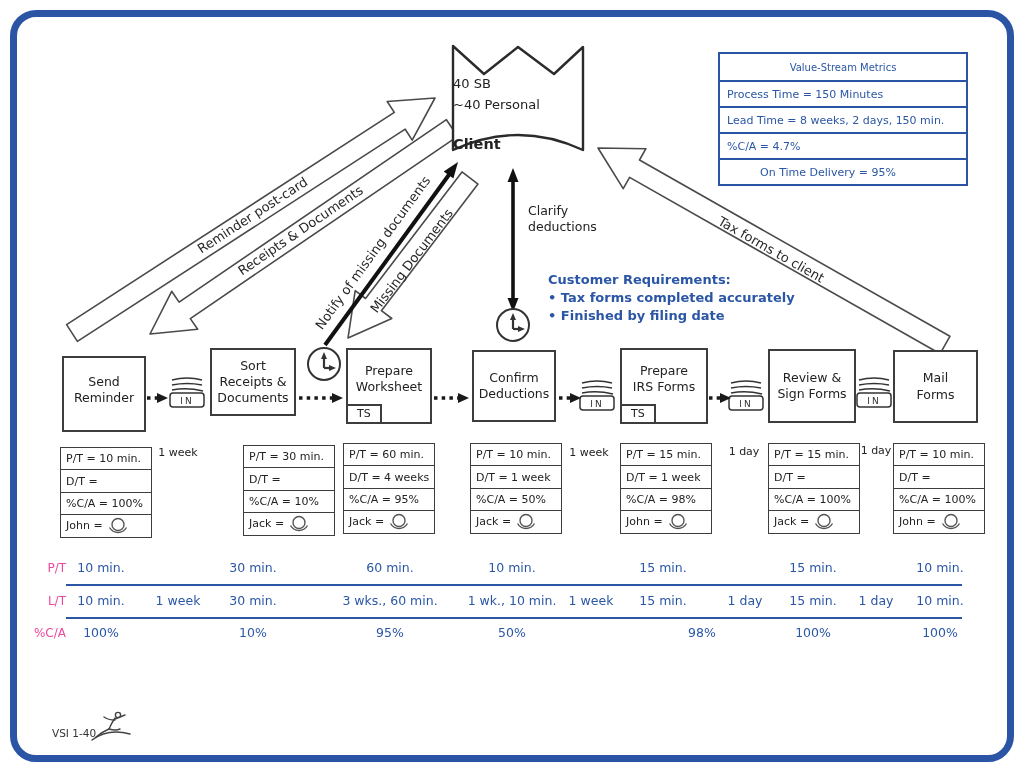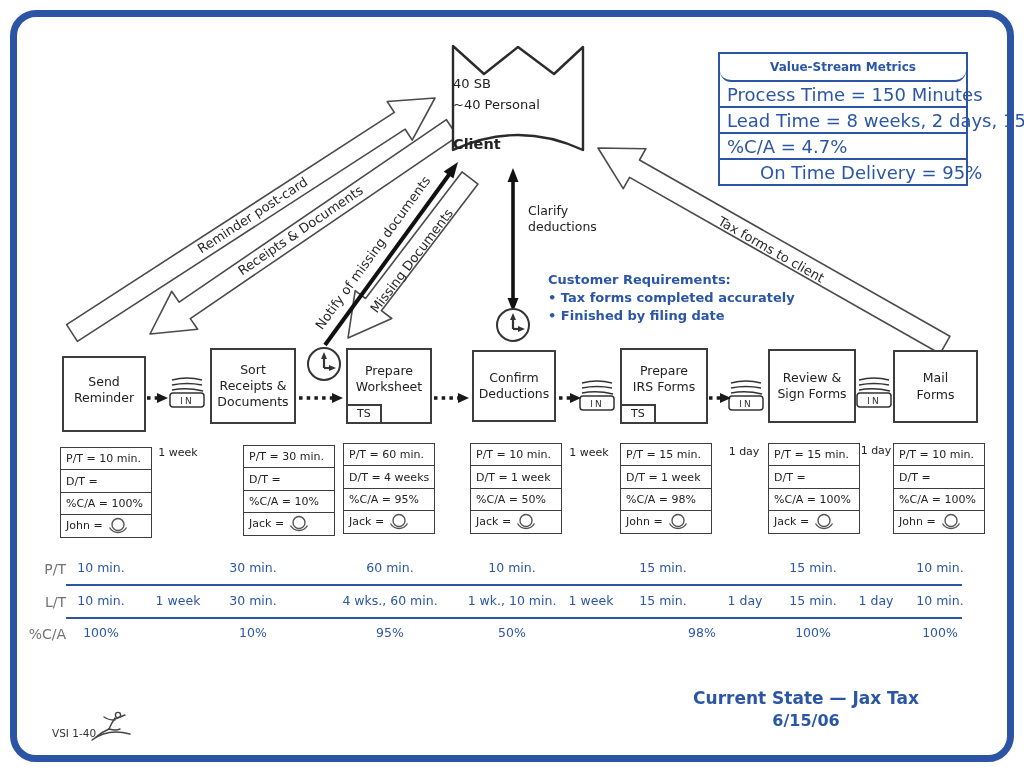--- a/index.html
+++ b/index.html
@@ -9,22 +9,22 @@
   .flow-text{font-size:13px;fill:#282828;}
 
   
   .client-text{position:absolute;left:453px;width:130px;text-align:left;color:#222;}
   .client-l1{top:76px;font-size:13px;}
   .client-l2{top:97px;font-size:13px;}
   .client-name{top:136px;font-size:14.5px;font-weight:bold;}
 
   
   .metrics{position:absolute;left:718px;top:52px;width:250px;border:2px solid #2b55a4;background:#fff;box-sizing:border-box;}
-  .metrics-title{height:26px;display:flex;align-items:center;justify-content:center;font-size:12px;font-weight:bold;color:#2a56a5;border-bottom:2px solid #2b55a4;border-radius:11px;}
-  .metrics-row{height:24px;display:flex;align-items:center;padding:0 7px;font-size:18px;color:#2a56a5;border-bottom:2px solid #2b55a4;white-space:nowrap;}
+  .metrics-title{height:26px;display:flex;align-items:center;justify-content:center;font-size:10px;font-weight:normal;color:#2a56a5;border-bottom:2px solid #2b55a4;}
+  .metrics-row{height:24px;display:flex;align-items:center;padding:0 7px;font-size:11px;color:#2a56a5;border-bottom:2px solid #2b55a4;white-space:nowrap;}
   .metrics-row:last-child{border-bottom:none;padding-left:40px;}
 
   
   .cust-req{position:absolute;left:548px;top:271px;color:#2a56a5;font-size:13px;line-height:1.4;font-weight:bold;}
 
   
   .clarify-label{position:absolute;left:528px;top:203px;font-size:12.5px;color:#222;white-space:pre-line;line-height:1.3;}
 
   
   .proc-box{position:absolute;background:#fff;border:2.2px solid #3d3d3d;display:flex;align-items:center;justify-content:center;text-align:center;font-size:12.5px;color:#222;line-height:1.3;box-sizing:border-box;}
@@ -33,21 +33,21 @@
 
   
   .data-box{position:absolute;width:90px;border:1.6px solid #3d3d3d;background:#fff;box-sizing:content-box;}
   .data-row{height:21.4px;border-bottom:1.6px solid #3d3d3d;display:flex;align-items:center;padding:0 5px;font-size:11px;color:#222;white-space:nowrap;}
   .data-row:last-child{border-bottom:none;}
   .op-icon{display:inline-flex;margin-left:3px;}
 
   .gap-label{position:absolute;transform:translateX(-50%);font-size:11px;color:#222;white-space:nowrap;}
 
   
-  .tl-rowlabel{position:absolute;left:20px;width:46px;text-align:right;font-size:14px;color:#737373;}
+  .tl-rowlabel{position:absolute;left:20px;width:46px;text-align:right;font-size:12px;color:#ec4899;}
   .tl-val{position:absolute;transform:translateX(-50%);font-size:12.5px;color:#2a56a5;white-space:nowrap;}
   .tl-line{position:absolute;left:66px;width:896px;height:2px;background:#2a56a5;}
 
   
   .vsi{position:absolute;left:52px;top:727px;font-size:10.5px;color:#333;}
   .vsm-title{position:absolute;left:660px;top:687px;width:292px;text-align:center;color:#2a56a5;font-size:17px;font-weight:bold;line-height:1.35;}
   .vsm-date{font-size:16px;font-weight:bold;}
 </style>
 </head>
 <body>
@@ -153,43 +153,39 @@
   <div class="cust-req">
     <div>Customer Requirements:</div>
     <div>• Tax forms completed accurately</div>
     <div>• Finished by filing date</div>
   </div>
 
   <div class="clarify-label">Clarify
 deductions</div>
 
   <div class="vsi">VSI 1-40</div>
-  <div class="vsm-title">
-    <div>Current State — Jax Tax</div>
-    <div class="vsm-date">6/15/06</div>
-  </div>
 <div class="proc-box" style="left: 62px; top: 356px; width: 84px; height: 76px; padding-bottom: 8px;">
       <span class="proc-label">Send
 Reminder</span>
     </div>
     <div class="data-box" style="left: 60px; top: 447px;">
       <div class="data-row">P/T = 10 min.</div>
       <div class="data-row">D/T =</div>
       <div class="data-row">%C/A = 100%</div>
       <div class="data-row">
         <span>John =</span>
         <span class="op-icon">
           <svg width="24" height="17" viewBox="0 0 24 17">
             <circle cx="12" cy="7.5" r="6" fill="none" stroke="#555" stroke-width="1.4"></circle>
             <path d="M3.5 10.5 Q6.5 15.5 12 15.5 Q17.5 15.5 20.5 10.5" fill="none" stroke="#555" stroke-width="1.4"></path>
           </svg>
         </span>
       </div>
     </div>
-    <div class="proc-box" style="left: 210px; top: 348px; width: 86px; height: 76px; padding-bottom: 0px;">
+    <div class="proc-box" style="left: 210px; top: 348px; width: 86px; height: 68px; padding-bottom: 0px;">
       <span class="proc-label">Sort
 Receipts &amp;
 Documents</span>
     </div>
     <div class="data-box" style="left: 208px; top: 445px; margin-left: 35px;">
       <div class="data-row">P/T = 30 min.</div>
       <div class="data-row">D/T =</div>
       <div class="data-row">%C/A = 10%</div>
       <div class="data-row">
         <span>Jack =</span>
@@ -302,21 +298,21 @@
     <div class="tl-rowlabel" style="top: 626px;">%C/A</div>
     <div class="tl-line" style="top: 584px;"></div>
     <div class="tl-line" style="top: 617px;"></div>
     <div class="tl-val" style="left: 101px; top: 560px;">10 min.</div>
     <div class="tl-val" style="left: 101px; top: 593px;">10 min.</div>
     <div class="tl-val" style="left: 101px; top: 625px;">100%</div>
     <div class="tl-val" style="left: 253px; top: 560px;">30 min.</div>
     <div class="tl-val" style="left: 253px; top: 593px;">30 min.</div>
     <div class="tl-val" style="left: 253px; top: 625px;">10%</div>
     <div class="tl-val" style="left: 390px; top: 560px;">60 min.</div>
-    <div class="tl-val" style="left: 390px; top: 593px;">4 wks., 60 min.</div>
+    <div class="tl-val" style="left: 390px; top: 593px;">3 wks., 60 min.</div>
     <div class="tl-val" style="left: 390px; top: 625px;">95%</div>
     <div class="tl-val" style="left: 512px; top: 560px;">10 min.</div>
     <div class="tl-val" style="left: 512px; top: 593px;">1 wk., 10 min.</div>
     <div class="tl-val" style="left: 512px; top: 625px;">50%</div>
     <div class="tl-val" style="left: 663px; top: 560px;">15 min.</div>
     <div class="tl-val" style="left: 663px; top: 593px;">15 min.</div>
     <div class="tl-val" style="left: 702px; top: 625px;">98%</div>
     <div class="tl-val" style="left: 813px; top: 560px;">15 min.</div>
     <div class="tl-val" style="left: 813px; top: 593px;">15 min.</div>
     <div class="tl-val" style="left: 813px; top: 625px;">100%</div>

